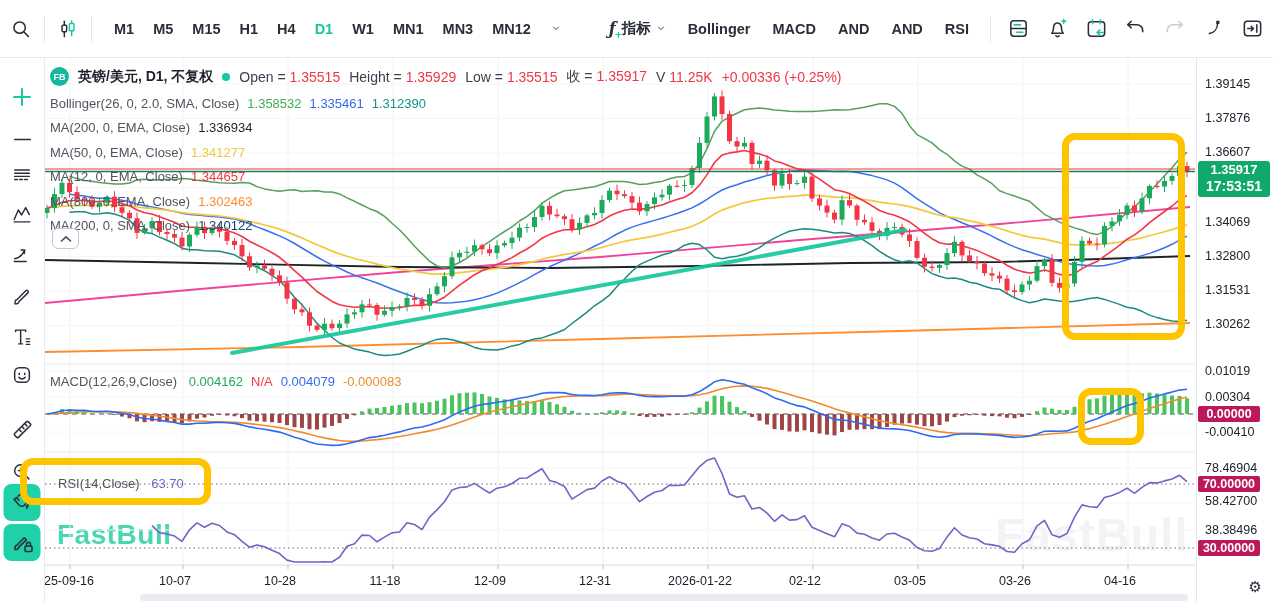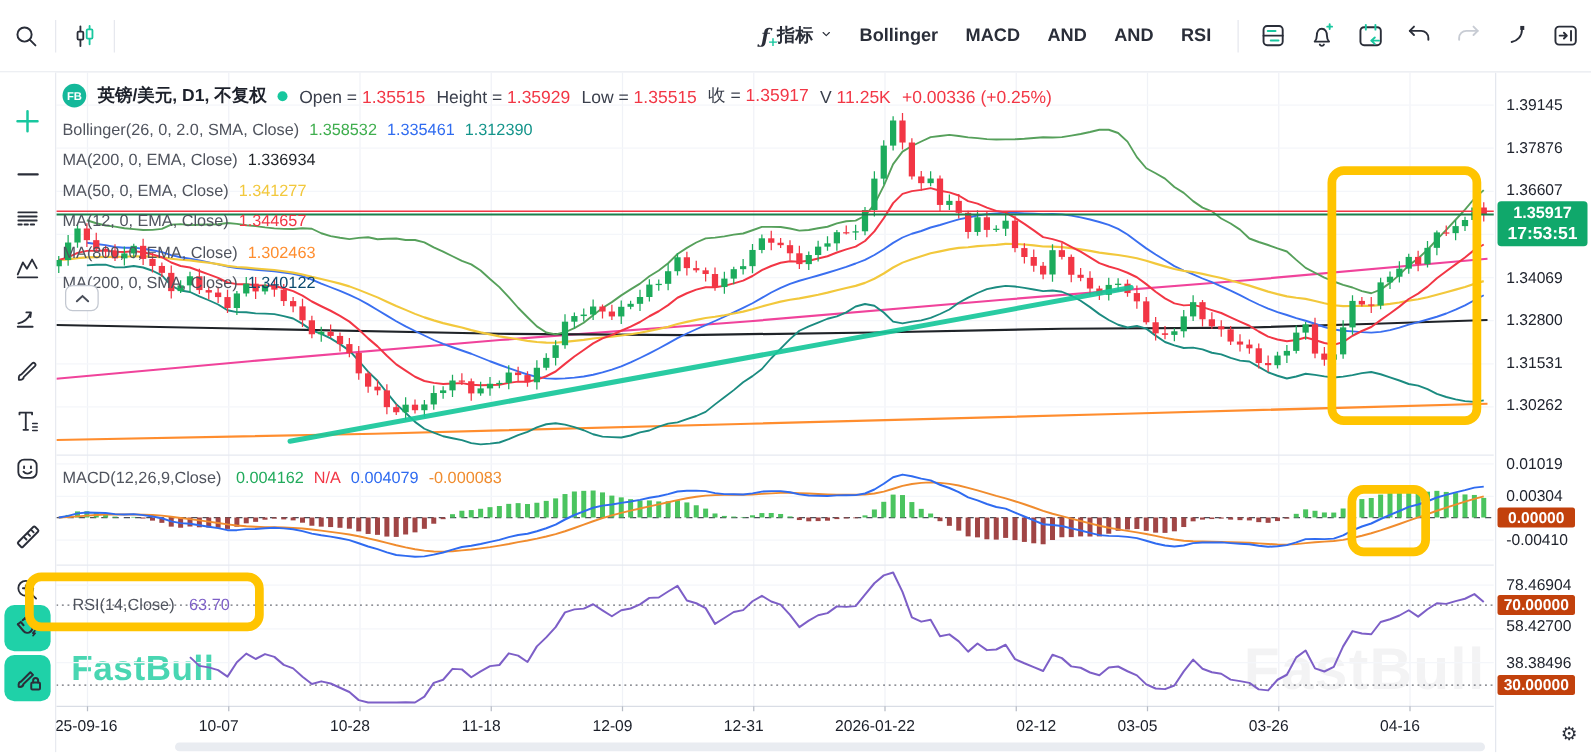--- a/index.html
+++ b/index.html
@@ -49,21 +49,21 @@
                   justify-content:center; cursor:pointer; }
 
   
   .price-axis { position:absolute; left:1196px; top:58px; width:77px; bottom:0; background:#fff;
                 border-left:1px solid #e4e7ee; z-index:4; }
   .ax-lab { position:absolute; left:8px; font-size:12.5px; color:#20242e; transform:translateY(-50%); white-space:nowrap; }
   .ax-badge-green { position:absolute; left:1px; width:72px; background:#10a86b; color:#fff; border-radius:3px;
                     text-align:center; padding:2px 0 3px; line-height:1.15; z-index:2;}
   .ax-badge-green .p { font-size:13px; font-weight:700; }
   .ax-badge-green .t { font-size:14px; font-weight:600; }
-  .ax-badge-gray { position:absolute; left:1px; min-width:62px; background:#c2410c; color:#fff; border-radius:2px;
+  .ax-badge-gray { position:absolute; left:1px; min-width:62px; background:#be185d; color:#fff; border-radius:2px;
                    font-size:12.5px; font-weight:700; text-align:center; padding:1px 4px; transform:translateY(-50%); }
   .axis-gear { position:absolute; right:11px; bottom:6px; font-size:15px; color:#2a2e39; cursor:pointer; }
 
   
   .date-lab { position:absolute; transform:translateX(-50%); font-size:12.5px; color:#1b1f29; top:574px; z-index:2; white-space:nowrap;}
   .hscroll { position:absolute; left:140px; top:594px; width:1048px; height:7px; background:#e9ecf1; border-radius:4px; z-index:2; cursor:pointer;}
 
   
   .wm-logo { position:absolute; left:57px; top:519px; z-index:0; font-size:28px; font-weight:800;
              color:#49d6b2; letter-spacing:0.5px; }
@@ -625,20 +625,35 @@
       <div class="tb-sep"></div>
       <div class="icon-btn" id="icoCandle">
           <svg width="22" height="22" viewBox="0 0 24 24" fill="none" stroke="#2a2e39" stroke-width="1.6" stroke-linecap="round" stroke-linejoin="round">
             <line x1="8" y1="3.5" x2="8" y2="20.5"></line>
             <rect x="5.5" y="8" width="5" height="7" rx="1" fill="#fff"></rect>
             <line x1="16" y1="3" x2="16" y2="19" stroke="#18c79f"></line>
             <rect x="13.5" y="6" width="5" height="8" rx="1" stroke="#18c79f" fill="#fff"></rect>
           </svg>
         </div>
       <div class="tb-sep"></div>
+      <div class="tf-row" id="tfRow">
+          <span class="tf">M1</span>
+          <span class="tf">M5</span>
+          <span class="tf">M15</span>
+          <span class="tf">H1</span>
+          <span class="tf">H4</span>
+          <span class="tf active">D1</span>
+          <span class="tf">W1</span>
+          <span class="tf">MN1</span>
+          <span class="tf">MN3</span>
+          <span class="tf">MN12</span>
+          <span><svg width="12" height="12" viewBox="0 0 24 24" fill="none" stroke="#2a2e39" stroke-width="1.8" stroke-linecap="round" stroke-linejoin="round">
+              <path d="M7 10l5 5 5-5"></path>
+            </svg></span>
+        </div>
     </div>
     <div class="tb-right">
       <div class="ind-btn">
         <span class="fx">ƒ<i>+</i></span>
         <span>指标</span>
         <span id="indChev"><svg width="12" height="12" viewBox="0 0 24 24" fill="none" stroke="#2a2e39" stroke-width="1.8" stroke-linecap="round" stroke-linejoin="round">
               <path d="M7 10l5 5 5-5"></path>
             </svg></span>
       </div>
       <div id="indShortcuts" style="display:flex;align-items:center;">
@@ -843,21 +858,21 @@
     </div>
 
   <div id="dateAxis">
       <span class="date-lab" style="left: 62px;">2025-09-16</span>
       <span class="date-lab" style="left: 175px;">10-07</span>
       <span class="date-lab" style="left: 280px;">10-28</span>
       <span class="date-lab" style="left: 385px;">11-18</span>
       <span class="date-lab" style="left: 490px;">12-09</span>
       <span class="date-lab" style="left: 595px;">12-31</span>
       <span class="date-lab" style="left: 700px;">2026-01-22</span>
-      <span class="date-lab" style="left: 805px; margin-left: 24px;">02-12</span>
+      <span class="date-lab" style="left: 805px;">02-12</span>
       <span class="date-lab" style="left: 910px;">03-05</span>
       <span class="date-lab" style="left: 1015px;">03-26</span>
       <span class="date-lab" style="left: 1120px;">04-16</span>
     </div>
   <div class="hscroll"></div>
 
   <div id="annos">
       <div class="anno" style="left: 1062px; top: 133px; width: 123px; height: 207px;"></div>
       <div class="anno" style="left: 1078px; top: 388px; width: 66px; height: 57px;"></div>
       <div class="anno" style="left: 20px; top: 458px; width: 191px; height: 47px;"></div>

